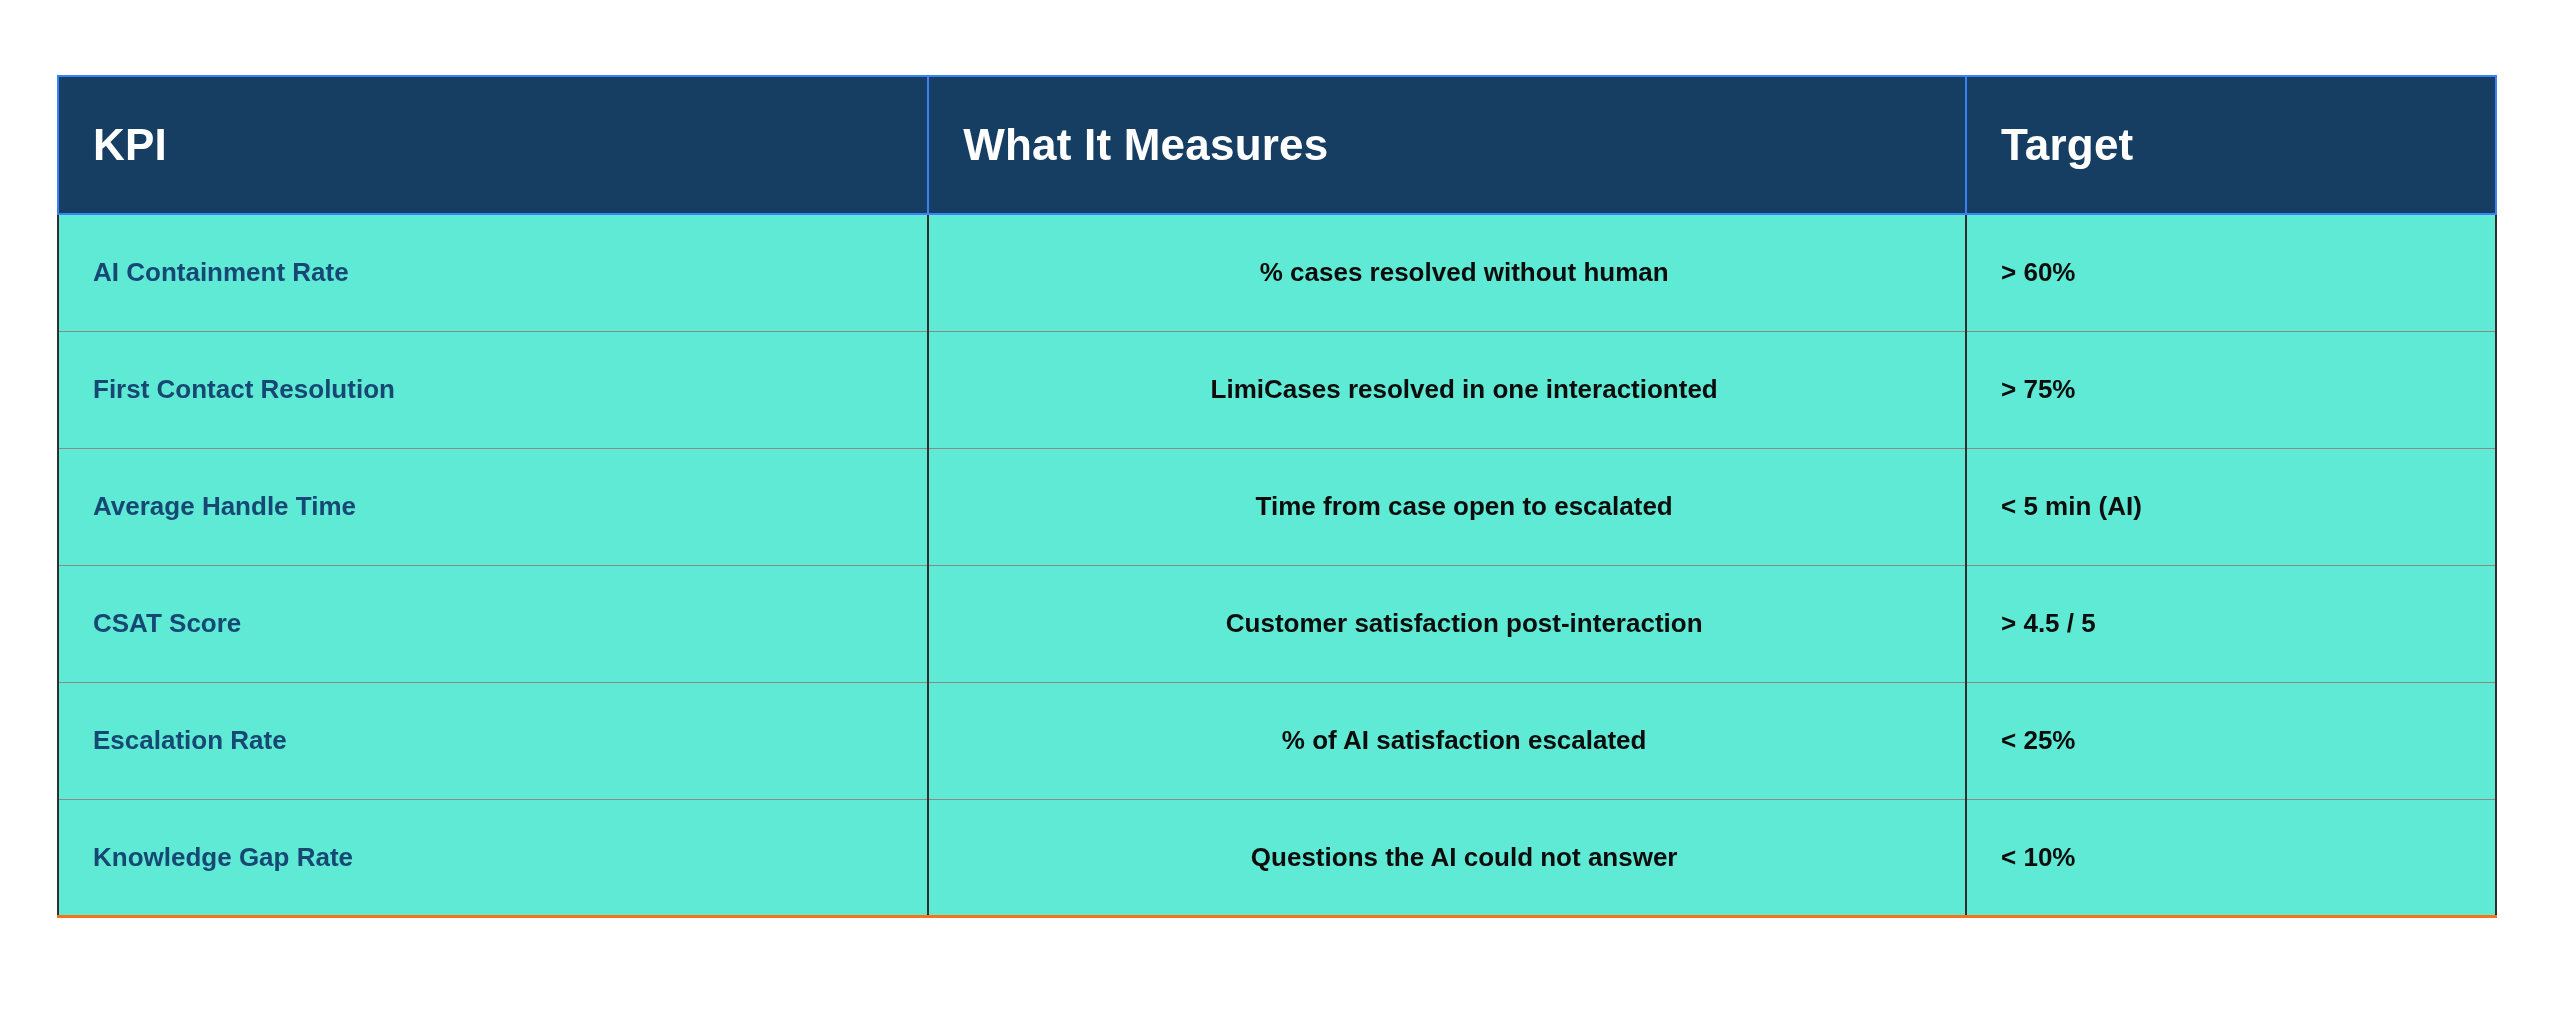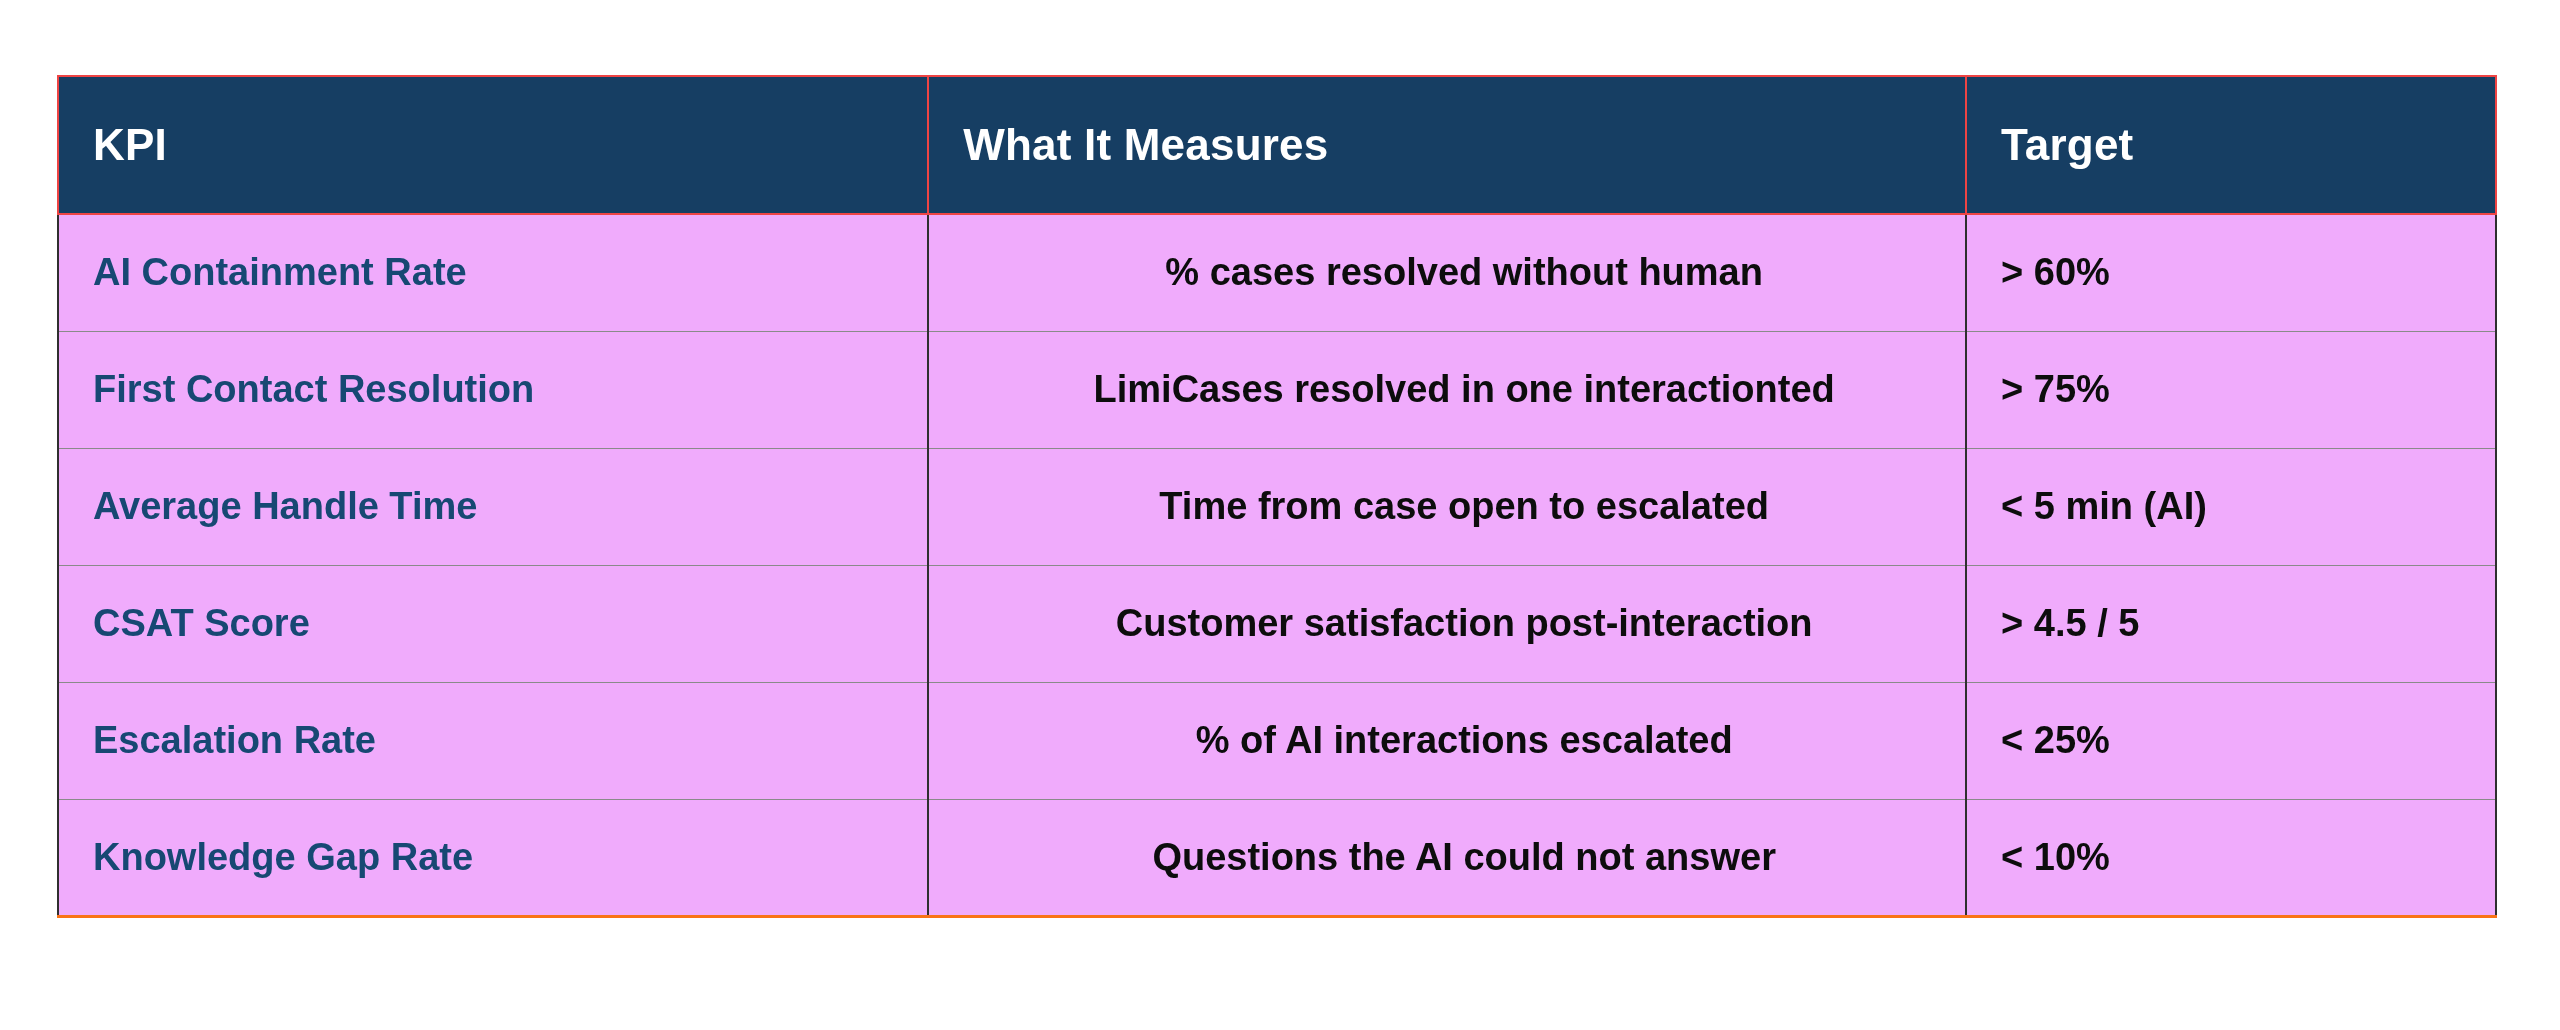--- a/index.html
+++ b/index.html
@@ -39,40 +39,40 @@
   table.kpi-table thead th {
     background: #163E63;
     color: #ffffff;
     font-size: 44px;
     font-weight: bold;
     letter-spacing: 0.2px;
     text-align: left;
     vertical-align: middle;
     height: 138px;
     padding: 0 0 0 34px;
-    border: 2px solid #ef4444;
+    border: 2px solid #3b82f6;
     box-sizing: border-box;
   }
 
   table.kpi-table thead th.col-kpi   { width: 785px; }
   table.kpi-table thead th.col-what  { width: 936px; }
   table.kpi-table thead th.col-target{ width: 478px; }
 
   table.kpi-table tbody td {
     height: 117px;
     vertical-align: middle;
-    font-size: 38px;
+    font-size: 26px;
     font-weight: bold;
     padding: 0 0 0 34px;
     border-top: 1px solid #8a8a8a;
     border-bottom: 1px solid #8a8a8a;
     border-left: 2px solid #2f2f2f;
     border-right: 2px solid #2f2f2f;
     box-sizing: border-box;
-    background: #f0abfc;
+    background: #5eead4;
     white-space: nowrap;
     overflow: hidden;
   }
 
   table.kpi-table tbody tr:last-child td {
     border-bottom: 3px solid #f97316;
   }
 
   td.cell-kpi {
     color: #174873;
@@ -121,21 +121,21 @@
           <td class="cell-what">Time from case open to escalated</td>
           <td class="cell-target">&lt; 5 min (AI)</td>
         </tr>
         <tr>
           <td class="cell-kpi">CSAT Score</td>
           <td class="cell-what">Customer satisfaction post-interaction</td>
           <td class="cell-target">&gt; 4.5 / 5</td>
         </tr>
         <tr>
           <td class="cell-kpi">Escalation Rate</td>
-          <td class="cell-what">% of AI interactions escalated</td>
+          <td class="cell-what">% of AI satisfaction escalated</td>
           <td class="cell-target">&lt; 25%</td>
         </tr>
         <tr>
           <td class="cell-kpi">Knowledge Gap Rate</td>
           <td class="cell-what">Questions the AI could not answer</td>
           <td class="cell-target">&lt; 10%</td>
         </tr>
       </tbody>
     </table>
   </div>

